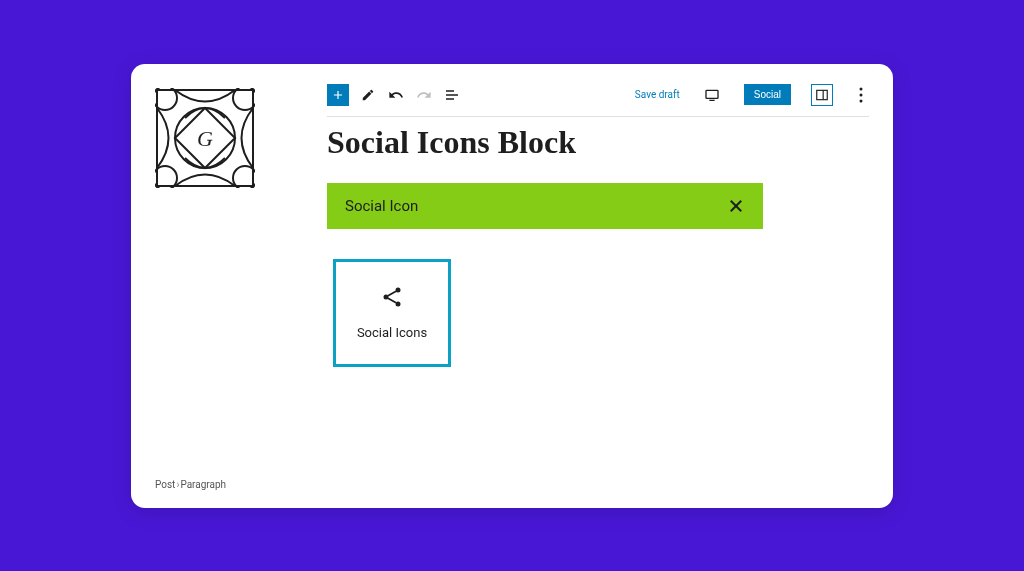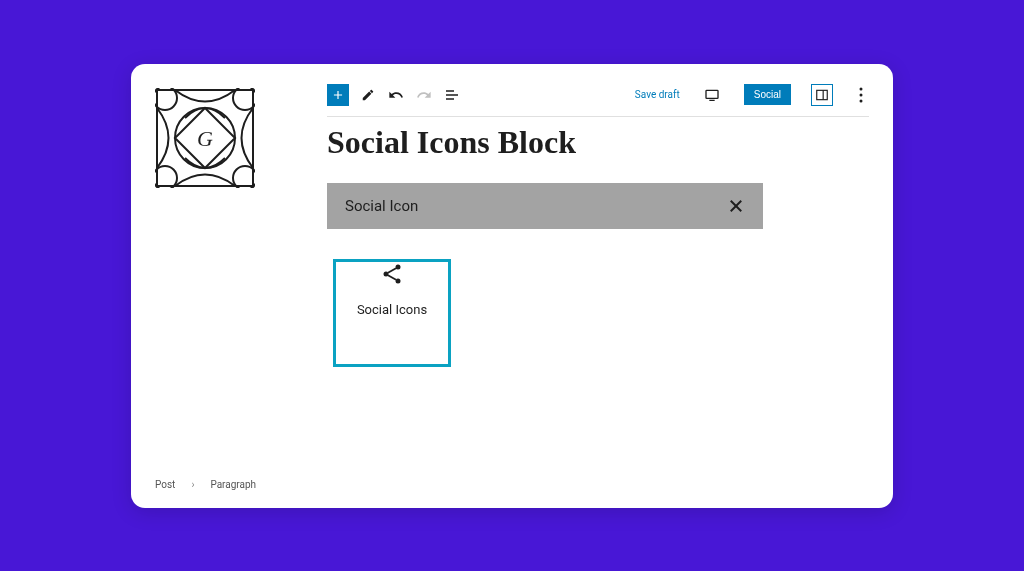--- a/index.html
+++ b/index.html
@@ -115,21 +115,21 @@
       right: 130px;
     }
     .page-title {
       font-size: 32px;
       font-weight: 700;
       color: #1e1e1e;
       margin-bottom: 22px;
       font-family: Liberation Serif, serif;
     }
     .search-bar {
-      background: #a3a3a3;
+      background: #84cc16;
       display: flex;
       align-items: center;
       justify-content: space-between;
       padding: 14px 18px;
       margin-bottom: 30px;
     }
     .search-text {
       font-size: 15px;
       color: #1e1e1e;
     }
@@ -137,38 +137,38 @@
       cursor: pointer;
       display: flex;
     }
     .block-card {
       width: 118px;
       height: 108px;
       border: 3px solid #0aa2c2;
       display: flex;
       flex-direction: column;
       align-items: center;
-      justify-content: flex-start;
+      justify-content: center;
       gap: 12px;
       cursor: pointer;
       margin-left: 6px;
     }
     .block-label {
       font-size: 13px;
       color: #1e1e1e;
     }
     .breadcrumb {
       position: absolute;
       bottom: 18px;
       left: 24px;
       font-size: 10px;
       color: #555;
       display: flex;
       align-items: flex-end;
-      gap: 16px;
+      gap: 1px;
     }
     .breadcrumb-sep {
       font-size: 10px;
       color: #888;
     }
   </style>
 </head>
 <body>
 
 <div class="window">

